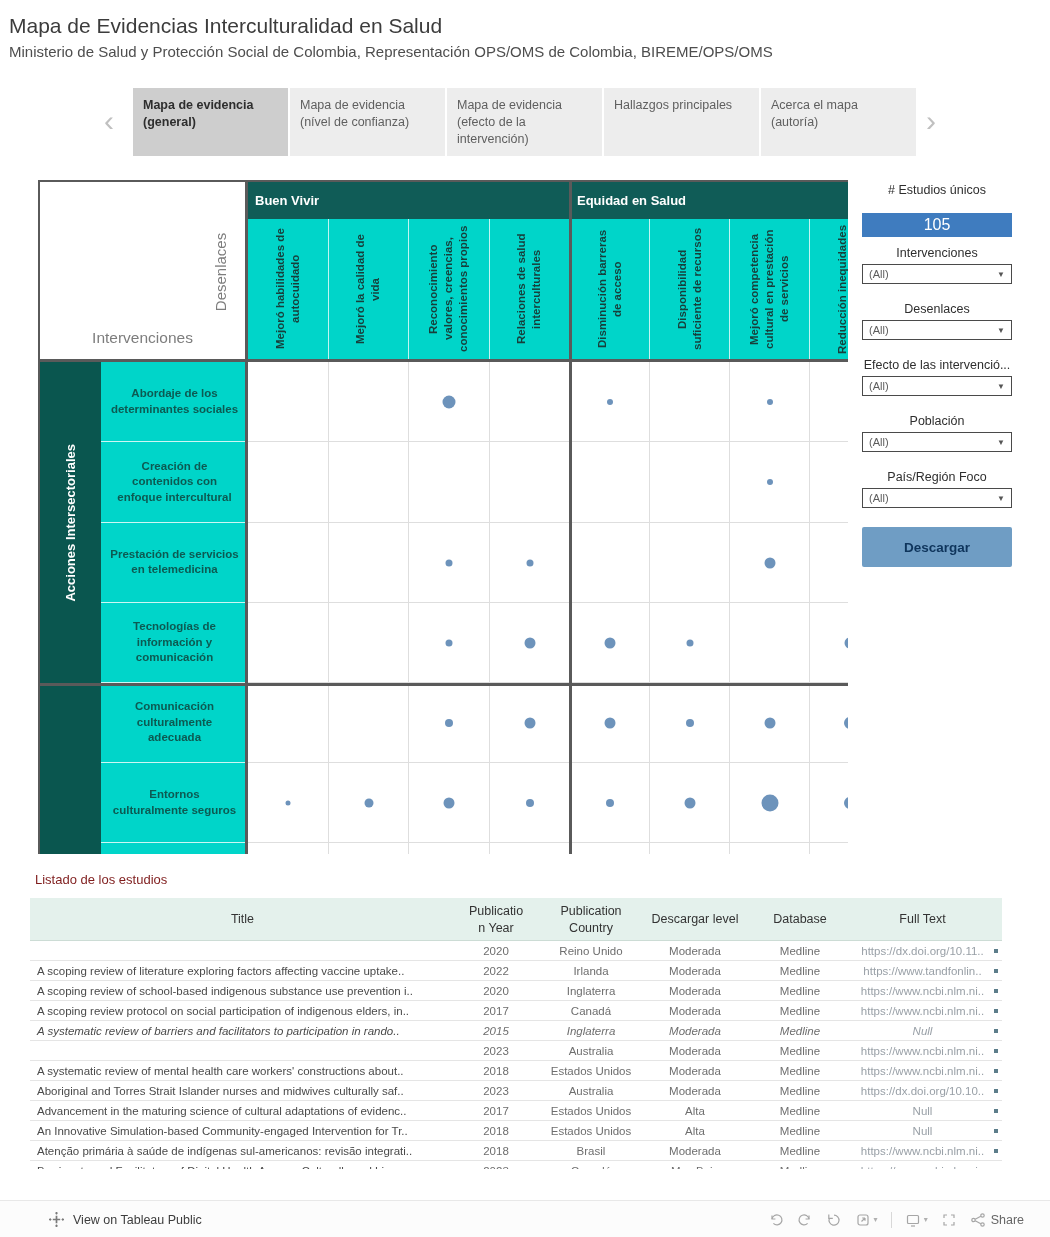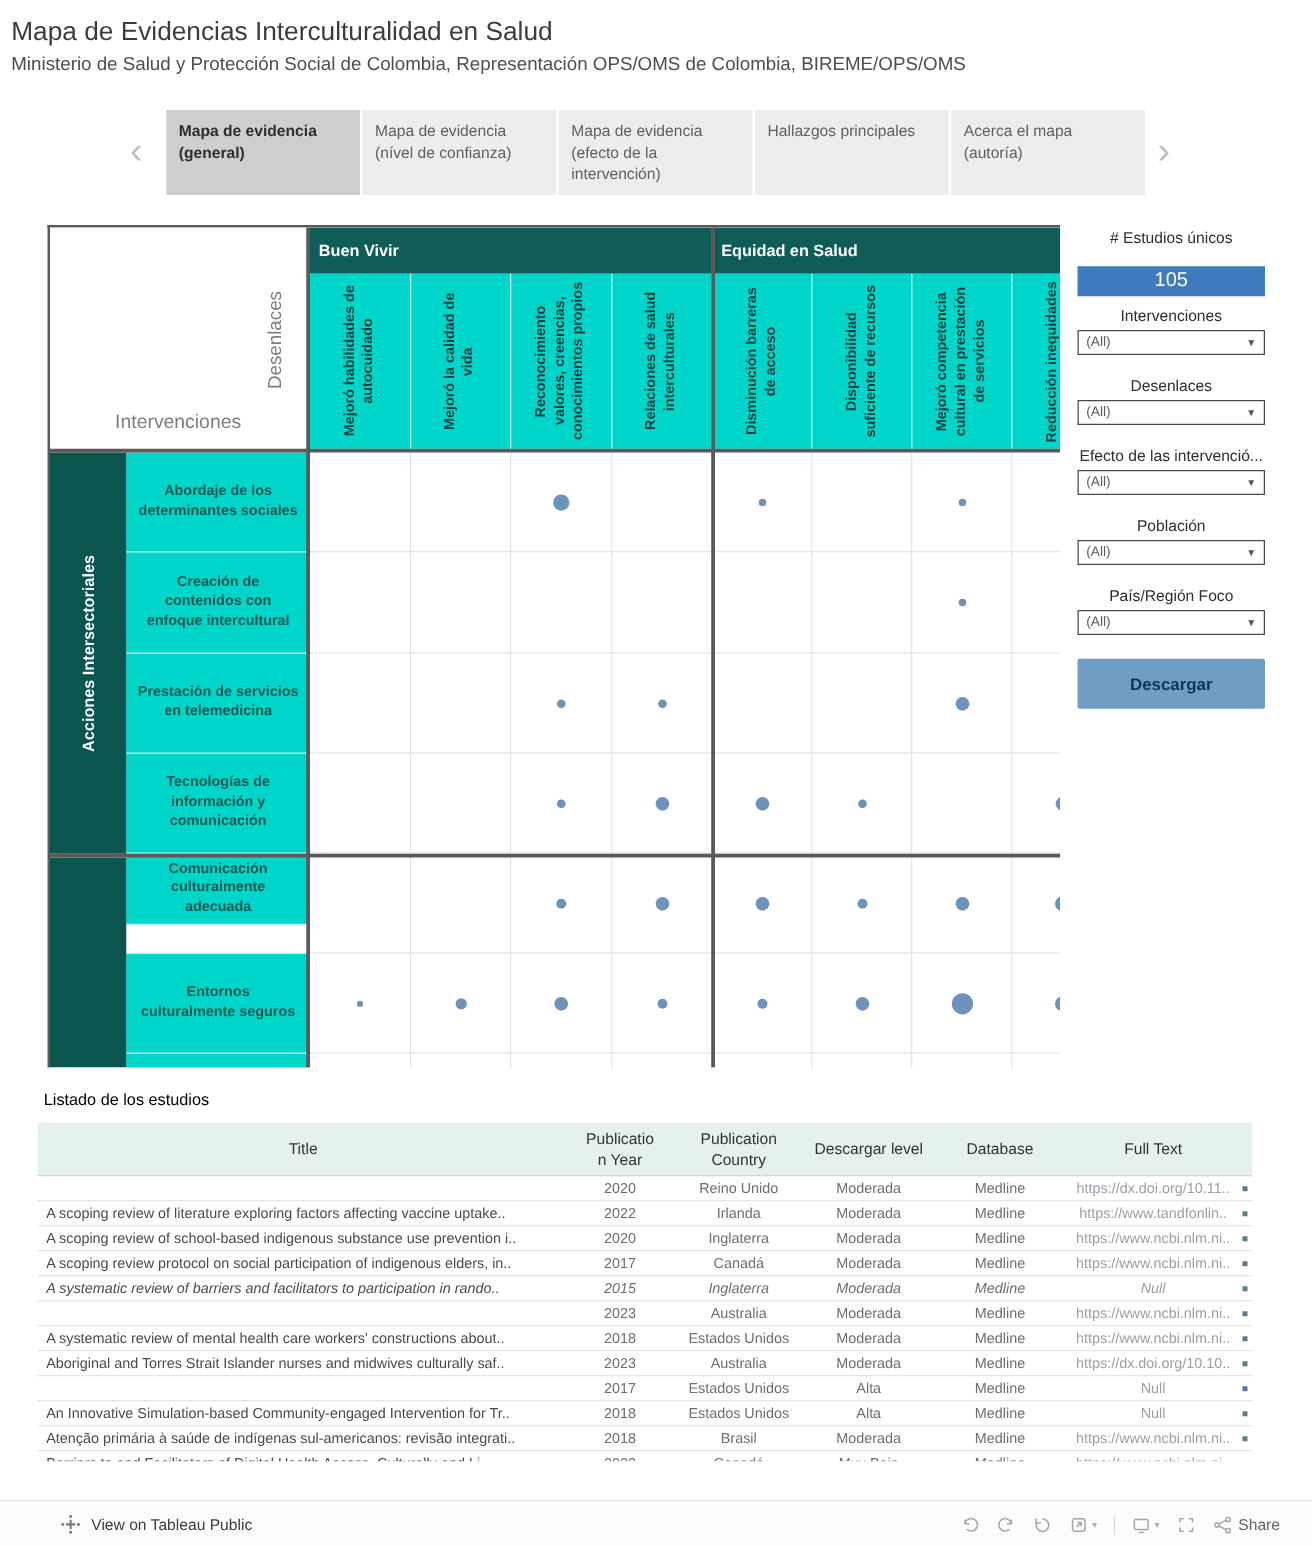--- a/index.html
+++ b/index.html
@@ -46,21 +46,21 @@
        color:#fff;font-size:16px;display:flex;align-items:center;justify-content:center;}
   .dropdown{position:absolute;left:862px;width:150px;height:20px;background:#fff;border:1px solid #4a4a4a;
        box-sizing:border-box;font-size:11px;color:#5c5c5c;display:flex;align-items:center;
        justify-content:space-between;padding:0 6px;cursor:pointer;}
   .dd-caret{font-size:8px;color:#555;}
   .download-btn{position:absolute;left:862px;top:527px;width:150px;height:40px;background:var(--btn);
        color:#0f355c;font-weight:bold;font-size:13.5px;display:flex;align-items:center;justify-content:center;
        border-radius:2px;cursor:pointer;}
 
   
-  .studies-heading{position:absolute;left:35px;top:872px;font-size:13px;color:#000000;}
+  .studies-heading{position:absolute;left:35px;top:872px;font-size:13px;color:#7f1d1d;}
   #table{position:absolute;left:30px;top:898px;width:972px;height:271px;overflow:hidden;}
   #thead{position:absolute;left:0;top:0;width:972px;height:43px;background:var(--mint);border-bottom:1px solid #ccdcd5;box-sizing:border-box;}
   .th{position:absolute;top:0;height:43px;display:flex;align-items:center;justify-content:center;text-align:center;
       font-size:12.5px;color:#333;line-height:1.3;padding:0 4px;box-sizing:border-box;}
   .th-break{overflow-wrap:anywhere;padding:0 11px;}
   .tr{position:absolute;left:0;width:972px;height:20px;border-bottom:1px solid #e5e5e5;box-sizing:border-box;cursor:pointer;}
   .td{position:absolute;top:0;height:100%;display:flex;align-items:center;justify-content:center;
       font-size:11.5px;color:#6e6e6e;box-sizing:border-box;overflow:hidden;white-space:nowrap;}
   .td-title{justify-content:flex-start;padding-left:7px;color:#4a4a4a;}
   .td-link{color:#99a0a7;}
@@ -184,21 +184,21 @@
         </div>
         <div class="colhead" style="left: 770px; width: 80px;">
           <span>Reducción inequidades en salud</span>
         </div>
       </div>
     <div id="mx-rowlabels">
         <div class="rowlabel" style="top: 180px; height: 80.25px;">Abordaje de los determinantes sociales</div>
         <div class="rowlabel" style="top: 260.25px; height: 80.25px;">Creación de contenidos con enfoque intercultural</div>
         <div class="rowlabel" style="top: 340.5px; height: 80.25px;">Prestación de servicios en telemedicina</div>
         <div class="rowlabel" style="top: 420.75px; height: 80.25px;">Tecnologías de información y comunicación</div>
-        <div class="rowlabel" style="top: 501px; height: 57px;">Comunicación culturalmente adecuada</div>
+        <div class="rowlabel" style="top: 501px; height: 80px;">Comunicación culturalmente adecuada</div>
         <div class="rowlabel" style="top: 581px; height: 80px;">Entornos culturalmente seguros</div>
         <div class="rowlabel" style="top: 661px; height: 80px;"></div>
       </div>
     <div class="rowgroup" style="top:180px;height:321px">
       <span>Acciones Intersectoriales</span>
       </div>
     <div class="rowgroup" style="top:504px;height:168px">
       <span></span>
       </div>
     <div id="mx-dots">
@@ -357,20 +357,21 @@
           <div class="td" style="left: 425px; width: 82px;">2023</div>
           <div class="td" style="left: 507px; width: 108px;">Australia</div>
           <div class="td" style="left: 615px; width: 100px;">Moderada</div>
           <div class="td" style="left: 715px; width: 110px;">Medline</div>
           <div class="td td-link" style="left: 825px; width: 135px;">https://dx.doi.org/10.10..</div>
           <div class="td" style="left: 960px; width: 12px;">
             <div class="sq"></div>
           </div>
         </div>
         <div class="tr" style="top: 203px;">
+          <div class="td td-title" style="left: 0px; width: 425px;">Advancement in the maturing science of cultural adaptations of evidenc..</div>
           <div class="td" style="left: 425px; width: 82px;">2017</div>
           <div class="td" style="left: 507px; width: 108px;">Estados Unidos</div>
           <div class="td" style="left: 615px; width: 100px;">Alta</div>
           <div class="td" style="left: 715px; width: 110px;">Medline</div>
           <div class="td td-link" style="left: 825px; width: 135px;">Null</div>
           <div class="td" style="left: 960px; width: 12px;">
             <div class="sq"></div>
           </div>
         </div>
         <div class="tr" style="top: 223px;">

